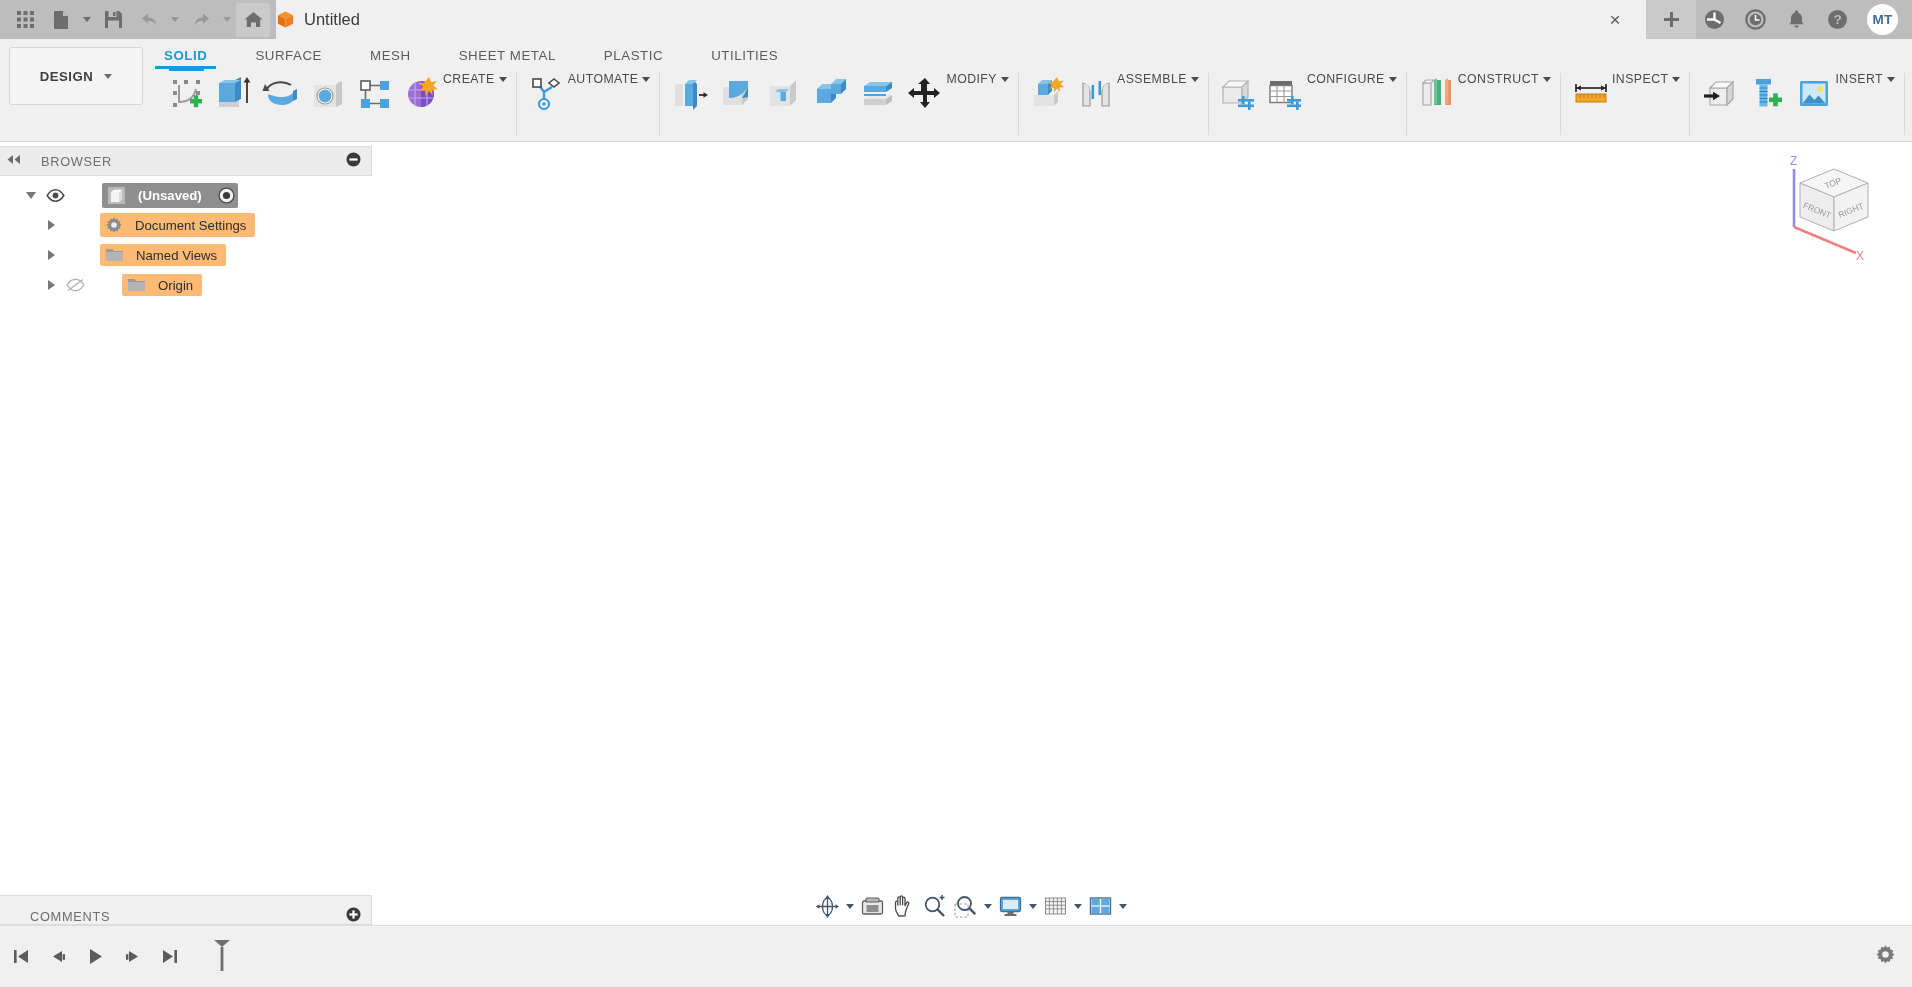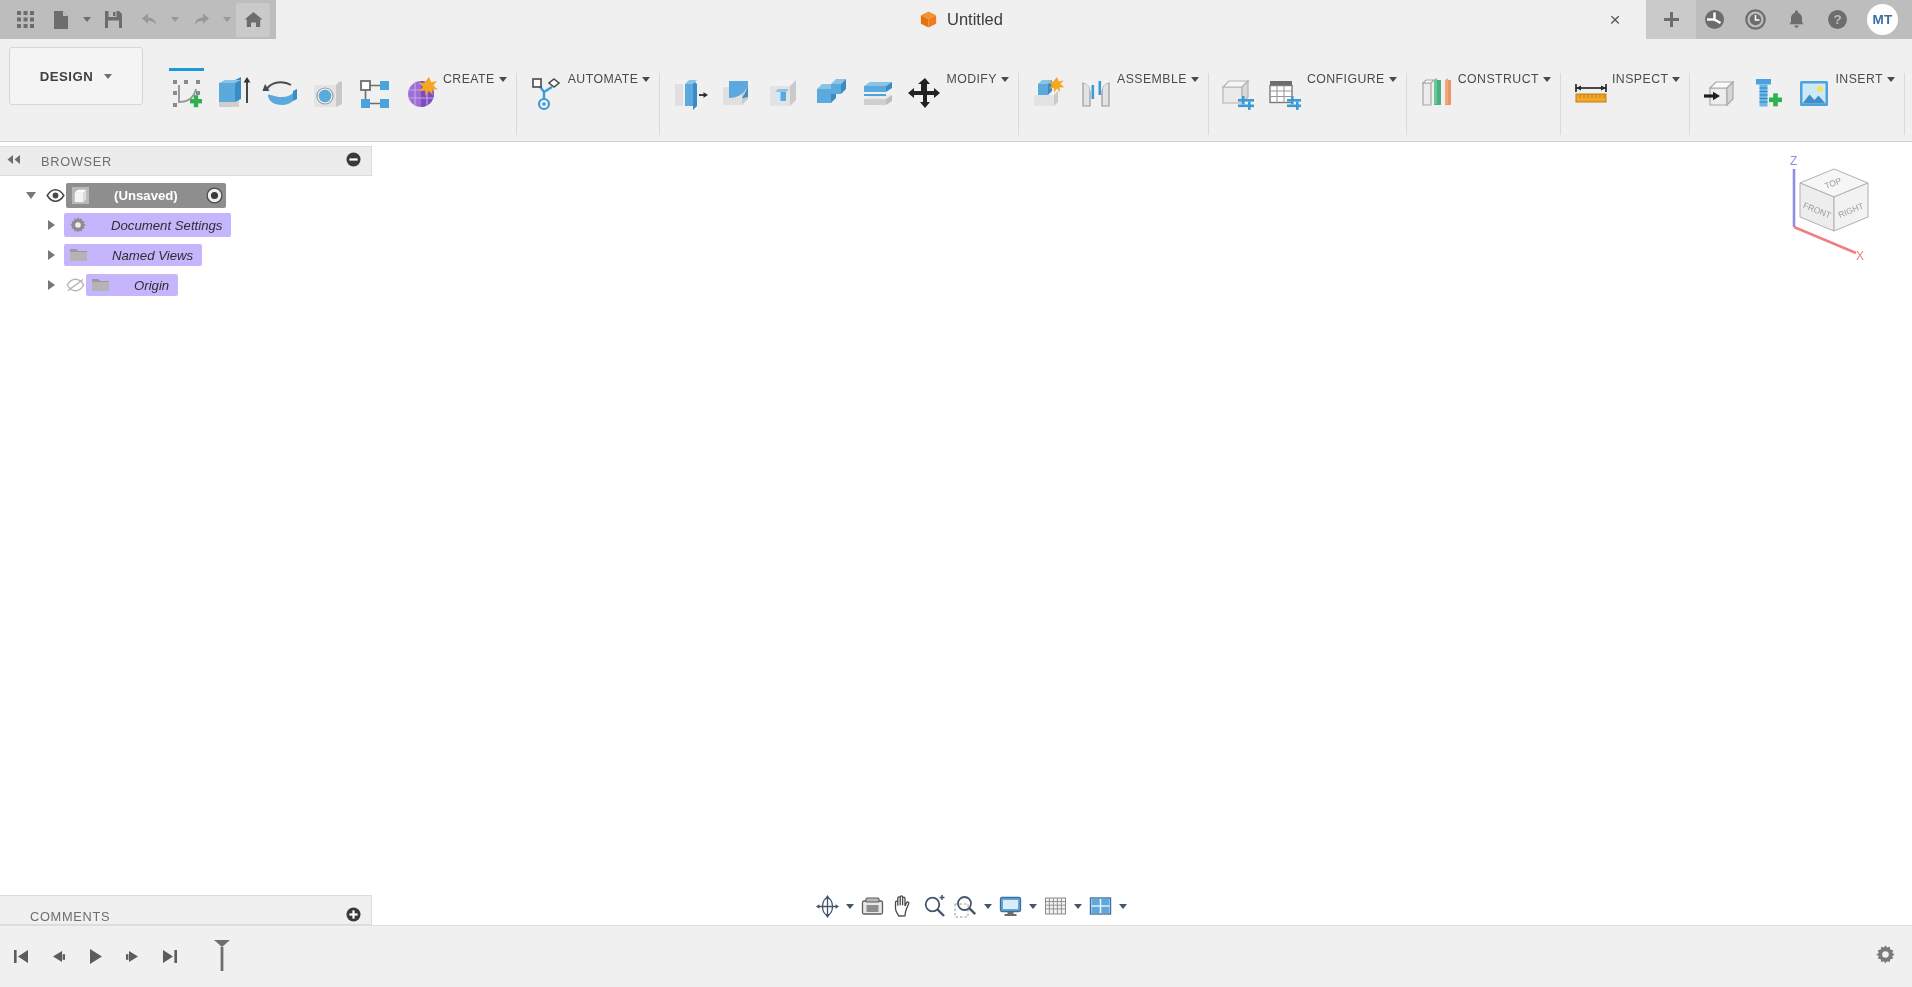--- a/index.html
+++ b/index.html
@@ -24,21 +24,21 @@
   }
   .tb-btn.active { background: #cacaca; }
   .tb-caret { width: 14px; height: 34px; display:flex; align-items:center; justify-content:center; cursor:pointer;}
   .caret-d { width:0;height:0;border-left:4px solid transparent;border-right:4px solid transparent;border-top:5px solid #6d6d6d; }
   .ico { fill: #6d6d6d; }
   .ico-dis { fill: #989898; }
 
   .tab-active {
     background: #f0f0f0;
     flex: 1;
-    display: flex; align-items: center; justify-content: center;
+    display: flex; align-items: center; 
     position: relative;
     margin-left: 6px;
     min-width: 0;
   }
   .tab-title { display: flex; align-items: center; gap: 9px; }
   .tab-title span { font-size: 16.5px; color: #3b3b3b; }
   .cube-ico { width: 19px; height: 19px; }
   .tab-close {
     position: absolute; right: 20px; top: 50%; transform: translateY(-50%);
     width: 22px; height: 22px; display:flex;align-items:center;justify-content:center;
@@ -106,23 +106,23 @@
     background: #ececec; border: 1px solid #dcdcdc; border-left: none;
     display: flex; align-items: center; padding: 0 10px 0 6px;
   }
   .browser-head .bh-title { font-size: 12.8px; color: #6e6e6e; letter-spacing: .7px; margin-left: 20px; }
   .bh-collapse { margin-left: auto; cursor: pointer; }
   .tree { position: absolute; left: 0; top: 180px; width: 372px; }
   .trow { display: flex; align-items: center; height: 30px; font-size: 13.2px; color: #2e2e2e; }
   .twist { width: 26px; display: flex; align-items: center; justify-content: center; cursor: pointer; }
   .tri { width:0;height:0;border-top:5px solid transparent;border-bottom:5px solid transparent;border-left:7px solid #777; }
   .tri.open { border-left:5px solid transparent;border-right:5px solid transparent;border-top:7px solid #777; border-bottom:none;}
-  .tchip { display:flex; align-items:center; gap: 24px; padding: 3px 9px 3px 5px; border-radius: 2px; cursor: pointer;}
+  .tchip { display:flex; align-items:center; gap: 12px; padding: 3px 9px 3px 5px; border-radius: 2px; cursor: pointer; margin-left: 36px;}
   .tchip.root { background: #8e8e8e; color: #ffffff; font-weight: 700; padding-right: 3px;}
-  .tchip.plain { background: #c4b5fd; font-style: italic; }
+  .tchip.plain { background: #fdba74; }
   .eye { width: 22px; display:flex;align-items:center;justify-content:center;cursor:pointer; }
   .comp-ico { width: 19px; height: 19px; }
 
   
   .canvas {
     position: absolute; left: 373px; top: 143px; right: 0; bottom: 62px;
     background: #ffffff;
   }
   .viewcube { position: absolute; right: 22px; top: 12px; width: 112px; height: 110px; }
 
@@ -267,20 +267,28 @@
           <circle cx="11.5" cy="11.5" r="9.4" fill="#6d6d6d"></circle>
           <text x="11.5" y="16.4" text-anchor="middle" font-size="13.5" font-family="Liberation Sans, sans-serif" font-weight="bold" fill="#bdbdbd">?</text>
         </svg>
       </div>
       <div class="avatar">MT</div>
     </div>
   </div>
 
   <div class="ribbon">
 
+    <div class="tabstrip">
+      <div class="rtab sel">SOLID</div>
+      <div class="rtab">SURFACE</div>
+      <div class="rtab">MESH</div>
+      <div class="rtab">SHEET METAL</div>
+      <div class="rtab">PLASTIC</div>
+      <div class="rtab">UTILITIES</div>
+    </div>
 
     <div class="designbox">
       <span>DESIGN</span>
       <i class="caret-d"></i>
     </div>
 
     <div class="groups">
 
       <div class="grp nosep">
         <div class="grp-icons">

